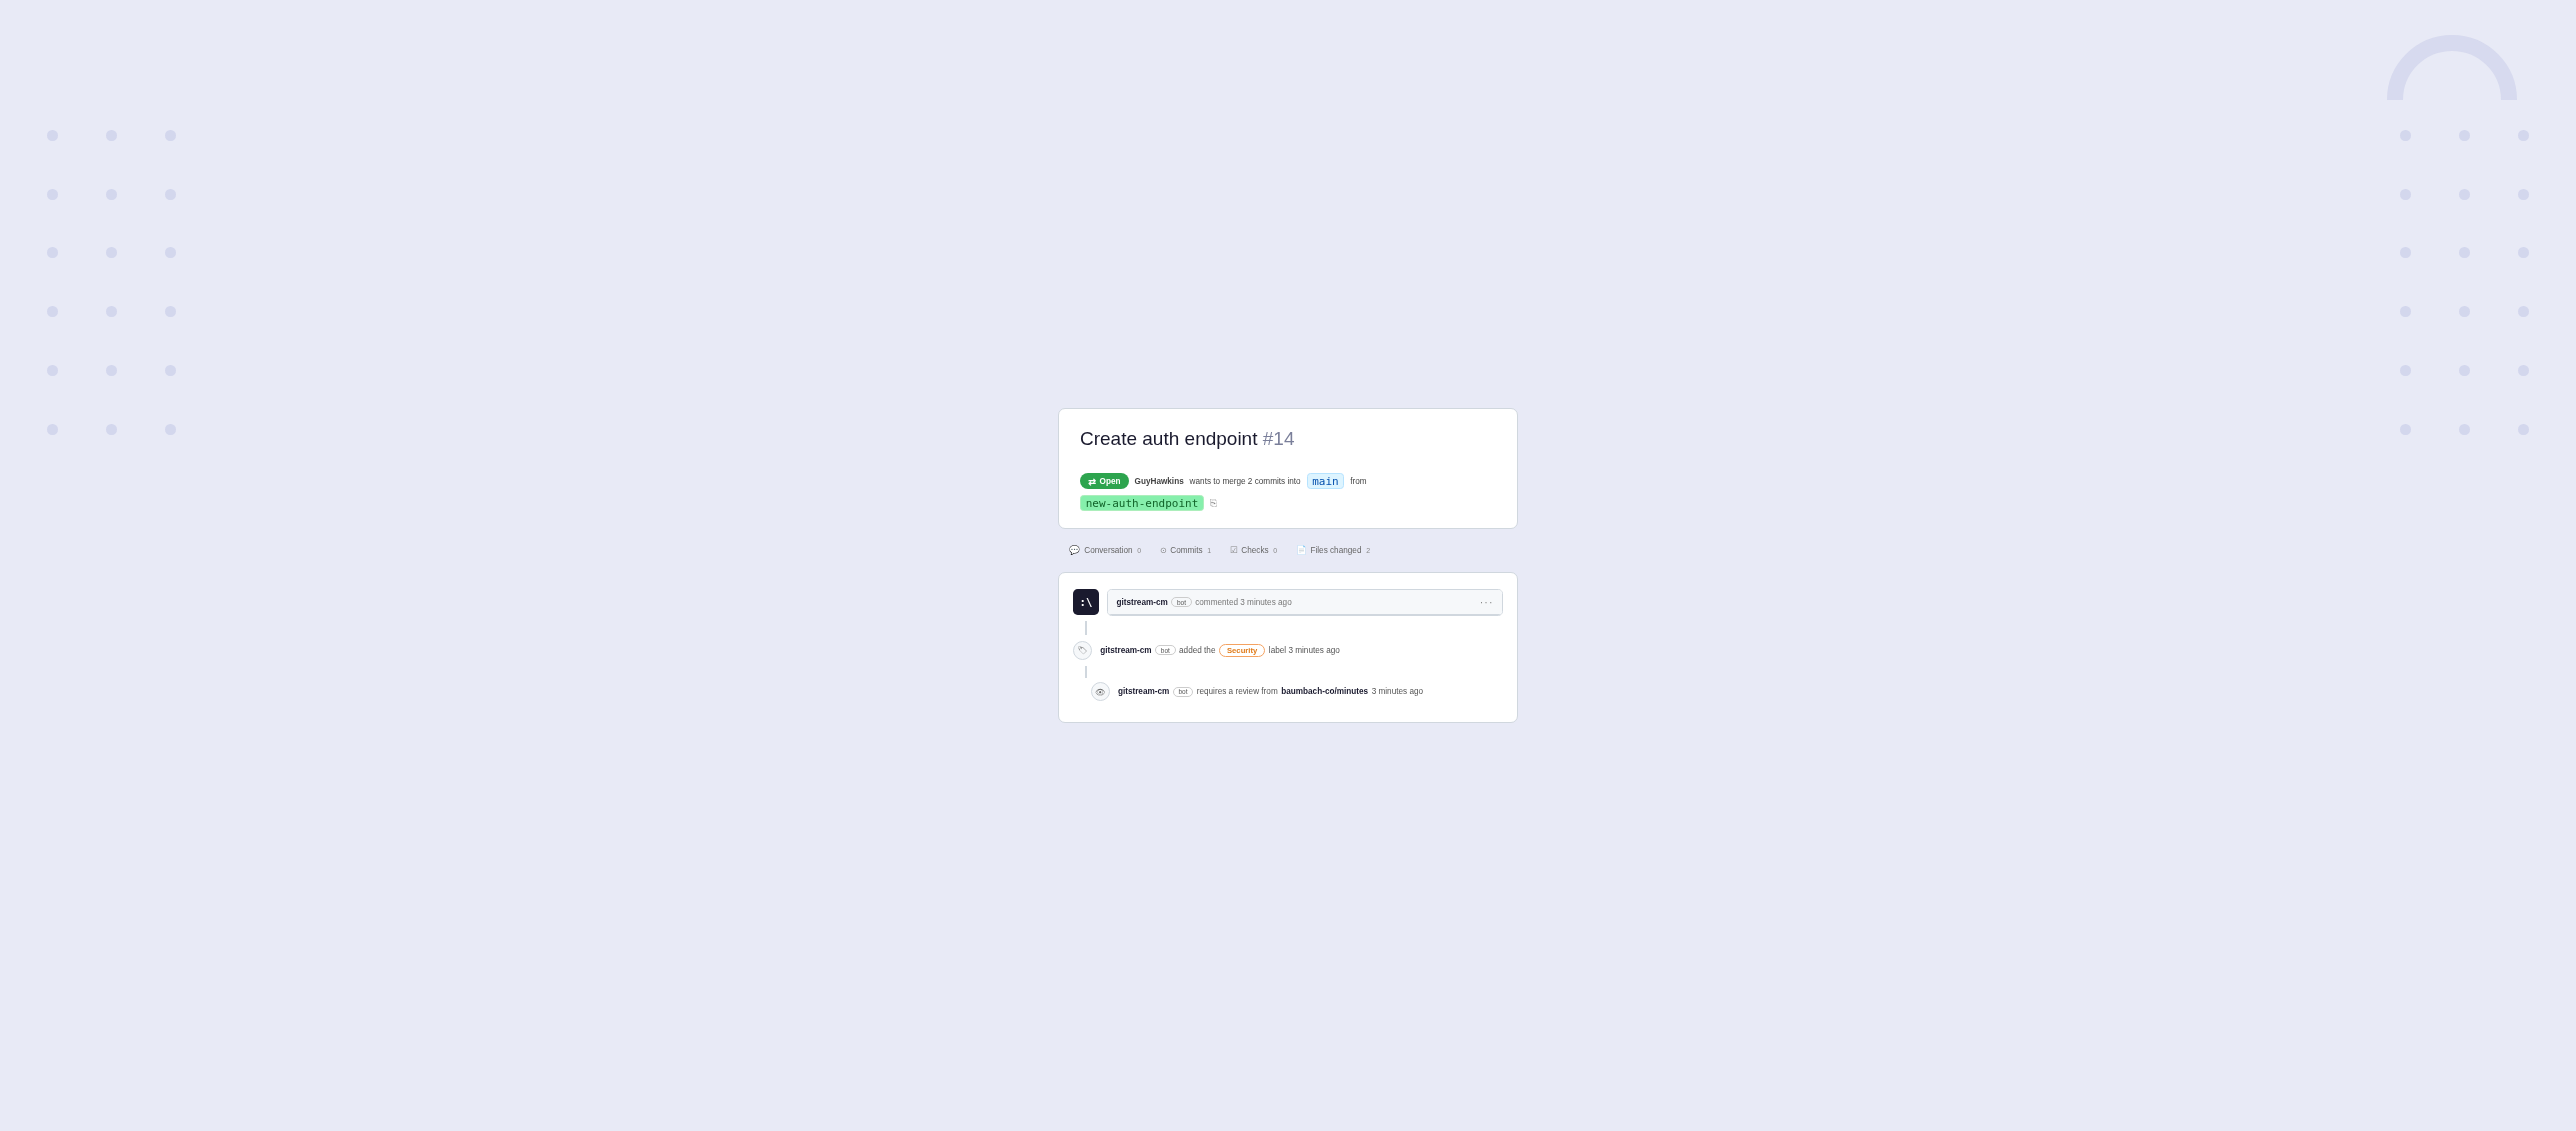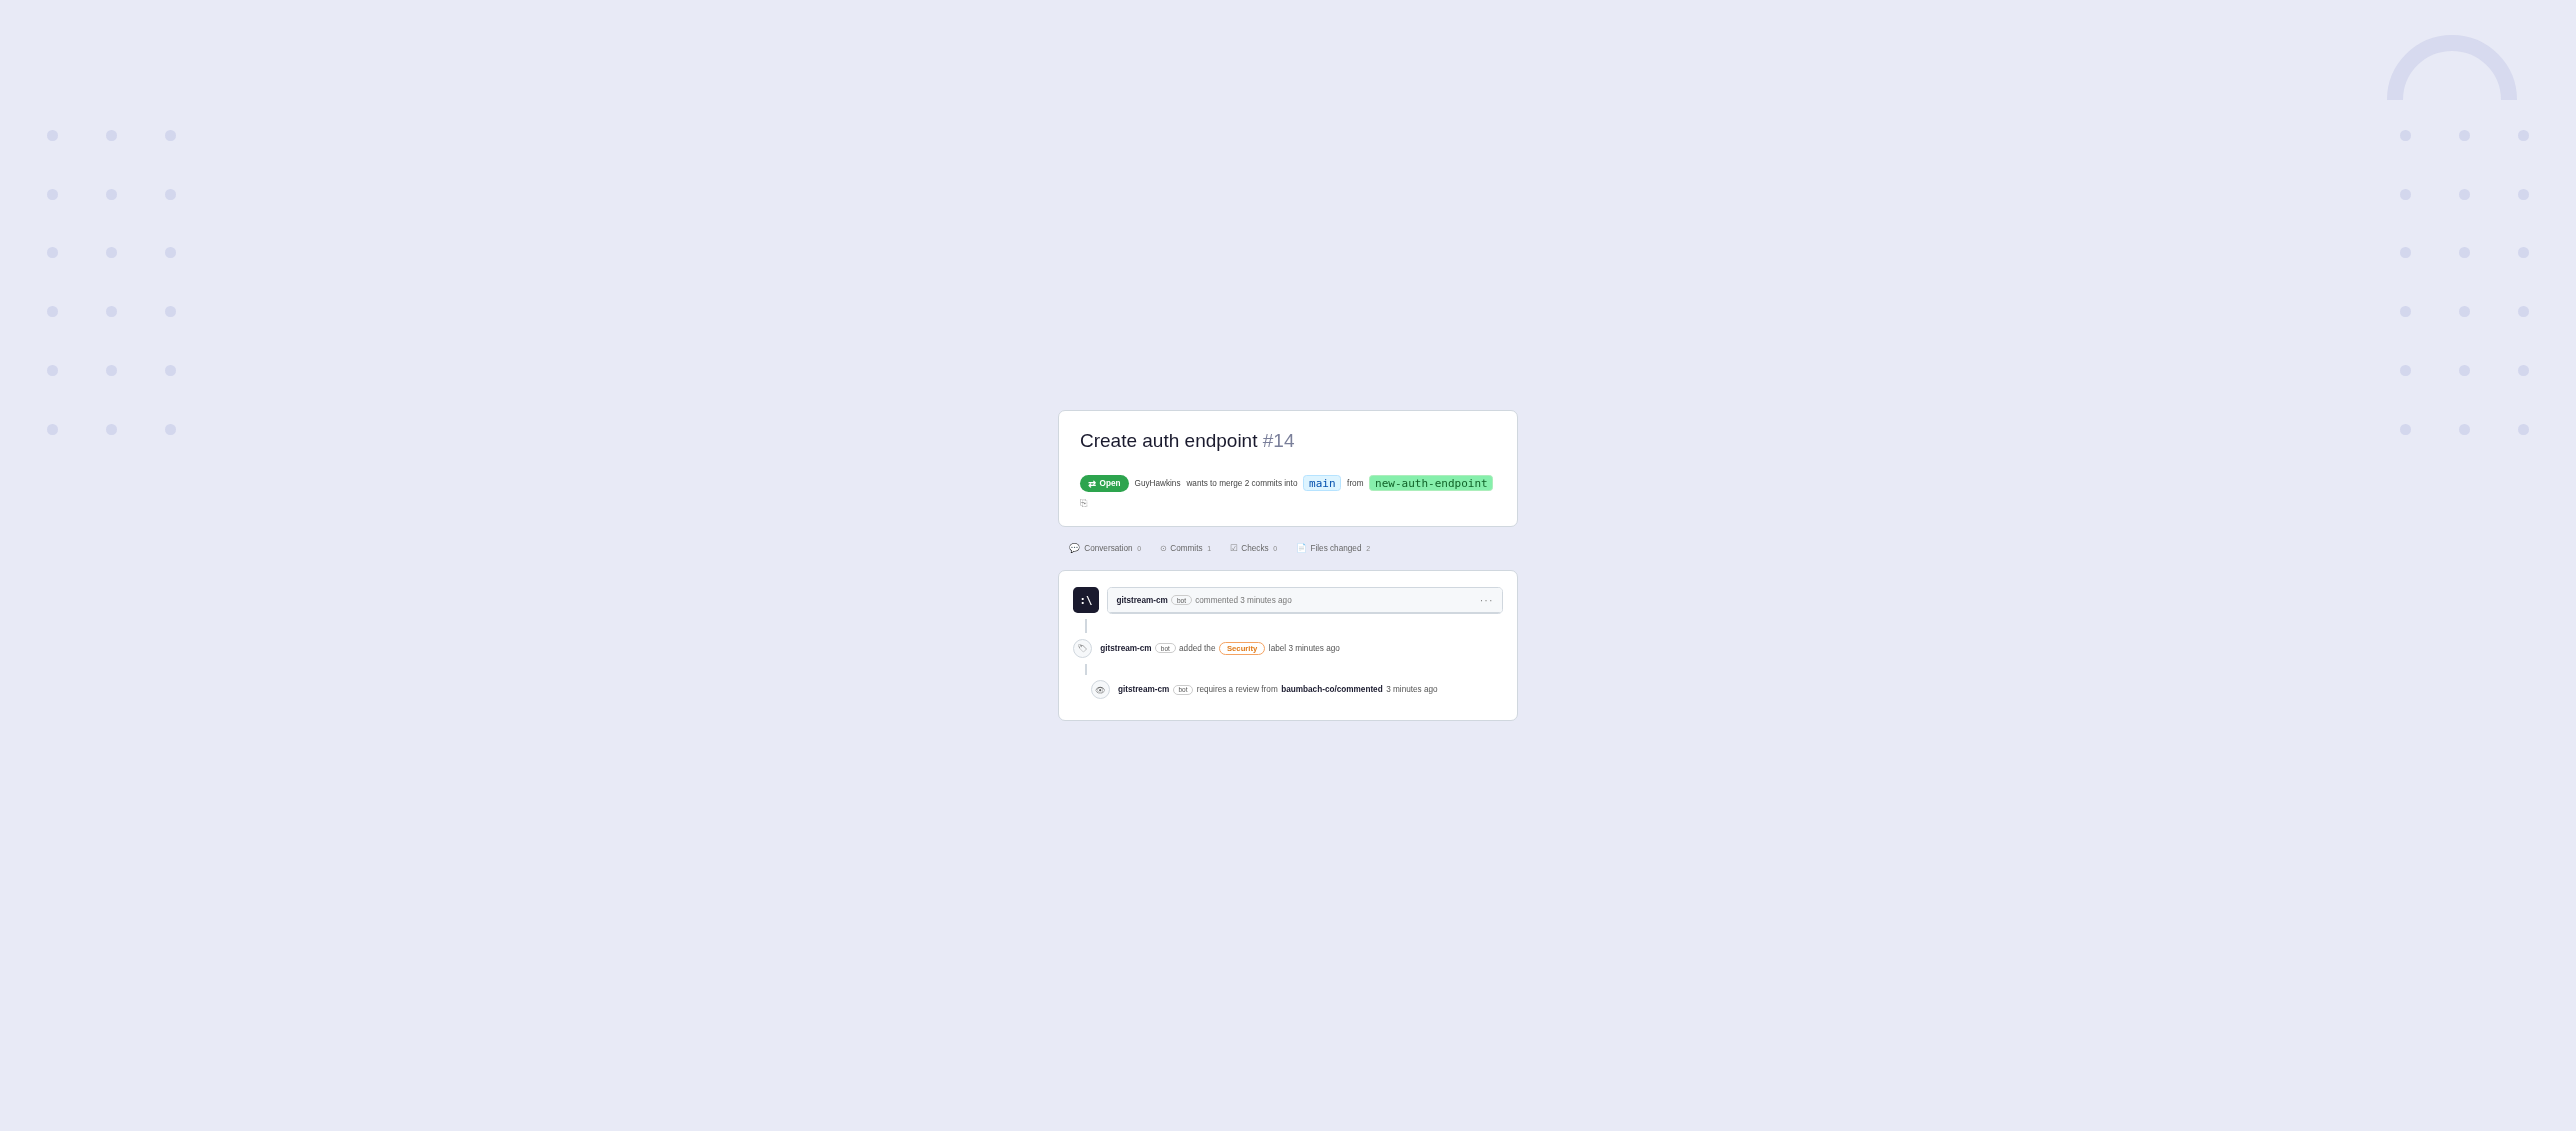--- a/index.html
+++ b/index.html
@@ -346,21 +346,21 @@
   <div class="pr-title-card">
     <h1 class="pr-title">
       <span>Create auth endpoint</span>
       <span class="pr-number">#14</span>
     </h1>
     <div class="pr-meta">
       <span class="open-badge">
         <span class="merge-icon">⇄</span>
         <span>Open</span>
       </span>
-      <span style="font-weight:400;text-align:center;">GuyHawkins</span>
+      <span style="font-weight:700;text-align:center;">GuyHawkins</span>
       <span>wants to merge 2 commits into</span>
       <span class="branch-tag">main</span>
       <span>from</span>
       <span class="branch-tag green">new-auth-endpoint</span>
       <span class="copy-icon" title="Copy branch name">⎘</span>
     </div>
   </div>
 
   <div class="tabs-bar">
 
@@ -422,21 +422,21 @@
       </div>
 
       <div style="width:1.2px; height:11.8px; background:#d0d7de; margin-left:12.4px;"></div>
 
       <div style="display:flex; align-items:center; gap:8.2px; padding: 4.7px 0; padding-left:17.7px;">
         <div class="timeline-icon-wrap">👁</div>
         <div class="timeline-text">
           <strong>gitstream-cm</strong>
           <span class="bot-badge">bot</span>
           <span>requires a review from</span>
-          <strong>baumbach-co/commented</strong>
+          <strong>baumbach-co/minutes</strong>
           <span>3 minutes ago</span>
         </div>
       </div>
 
     </div>
 
   </div>
 
 </div>
 

